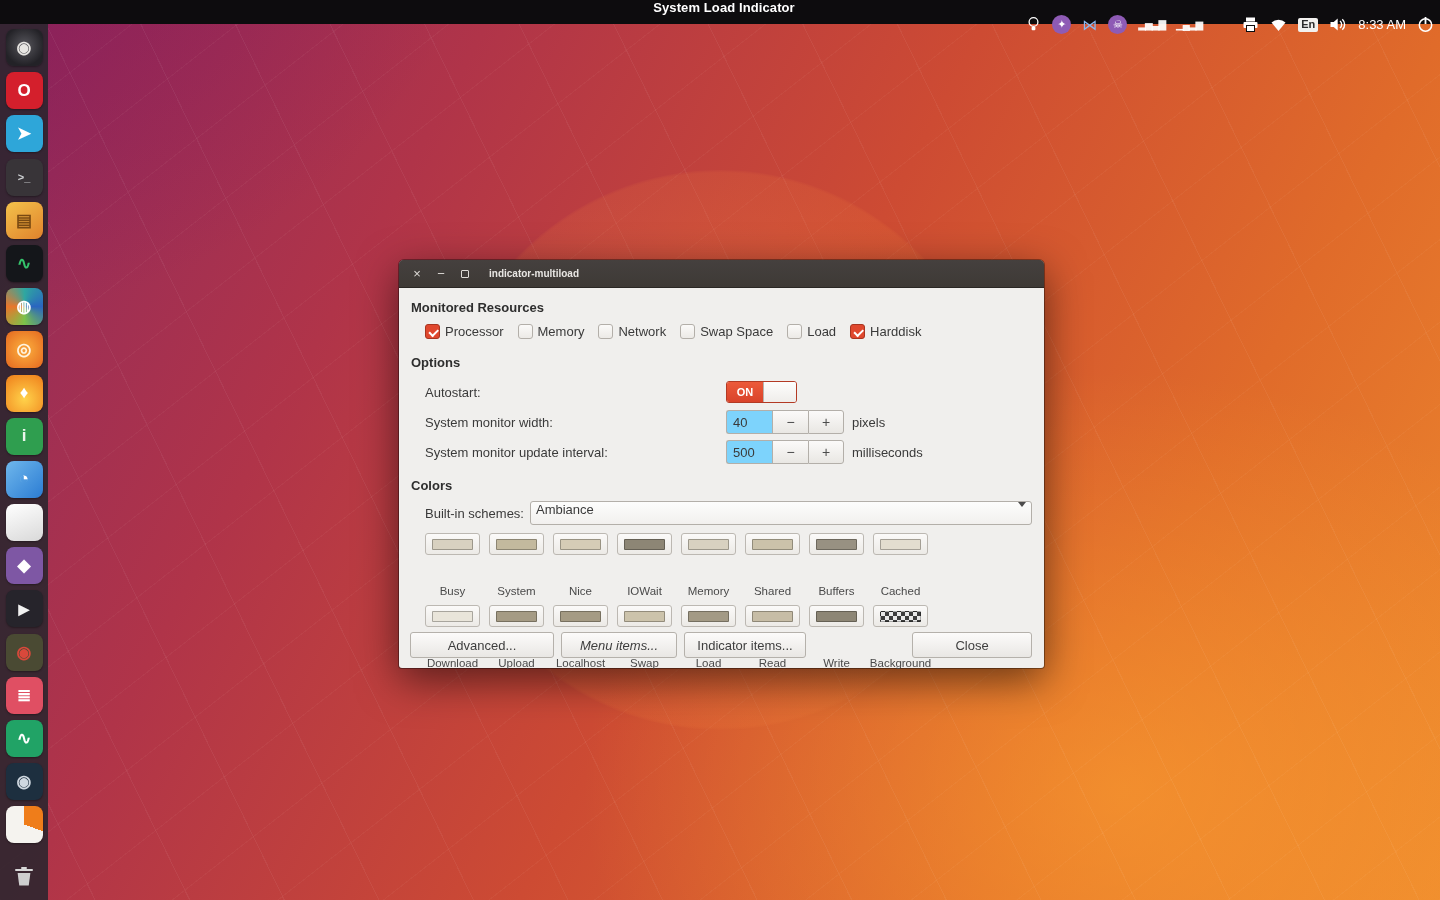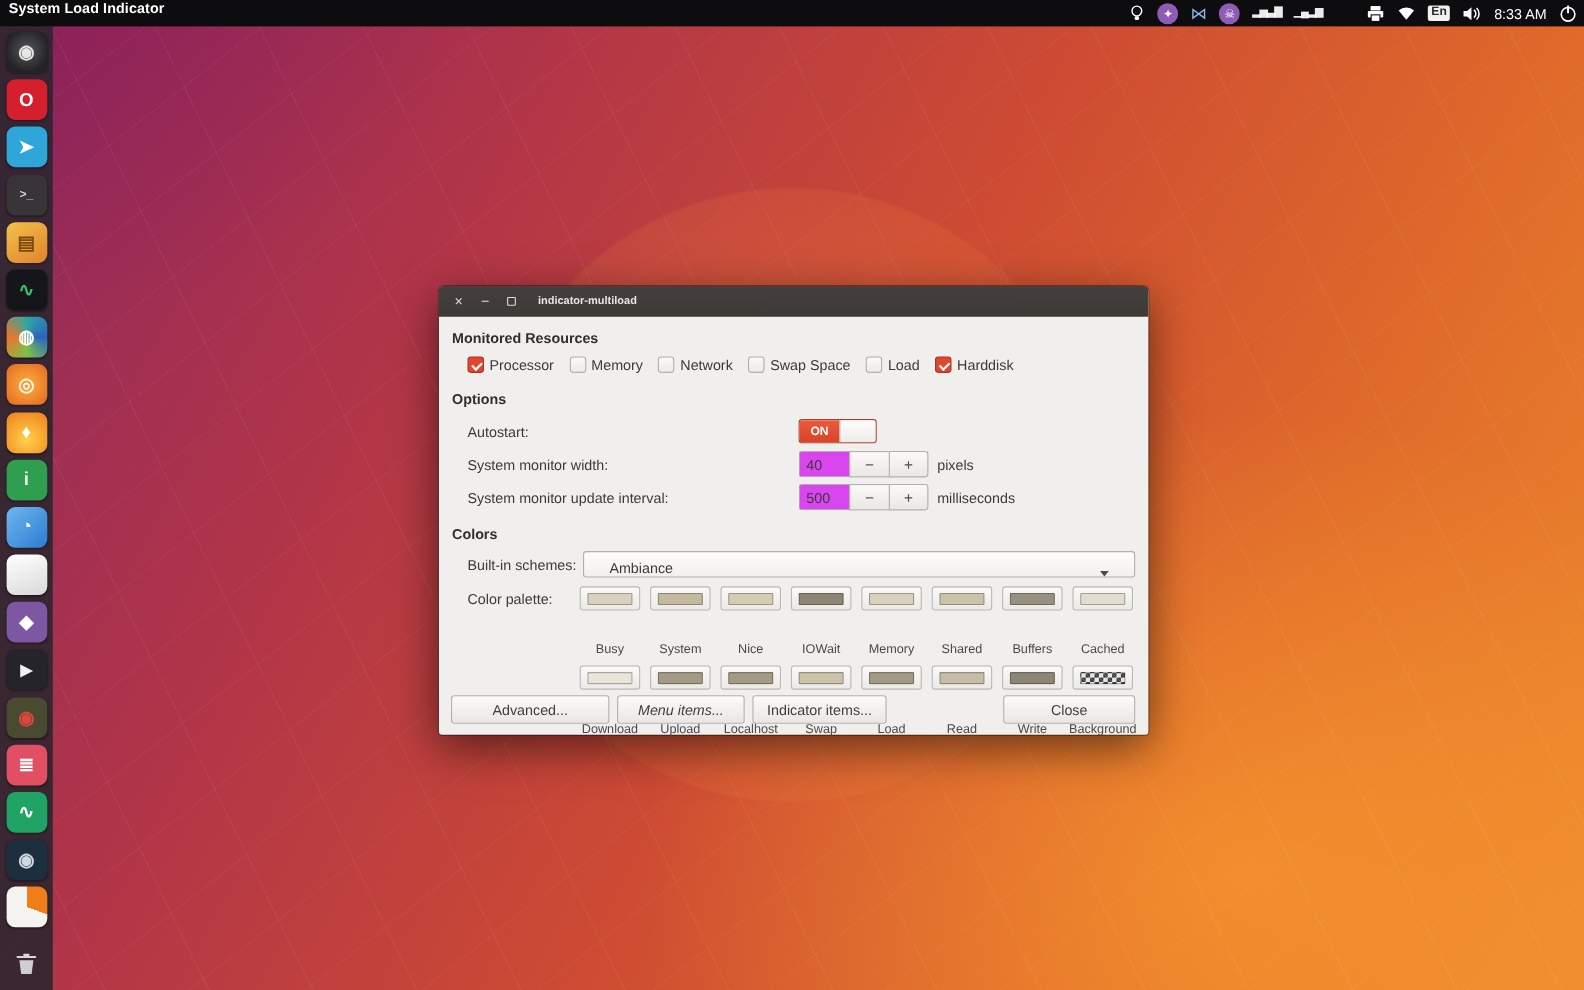--- a/index.html
+++ b/index.html
@@ -12,21 +12,21 @@
       repeating-linear-gradient(-38deg, rgba(255,235,210,0.04) 0 1px, transparent 1px 65px),
       radial-gradient(900px 700px at 78% 88%, rgba(255,166,48,0.55), rgba(255,166,48,0) 60%),
       radial-gradient(1100px 850px at -8% -15%, rgba(130,18,88,0.65), rgba(130,18,88,0) 55%),
       linear-gradient(118deg, #8e2a5e 0%, #b03449 26%, #cd4b33 52%, #e06b2a 76%, #ee8a2e 100%);
   }
   .wall-circle { position:absolute; left:440px; top:170px; width:560px; height:560px; border-radius:50%;
     background:radial-gradient(circle, rgba(244,130,60,.38), rgba(244,130,60,.16) 70%, rgba(244,130,60,0) 71%); }
 
   
   .topbar { position:absolute; left:0; top:0; width:1440px; height:24px; background:#0d0c0e;
-    display:flex; color:#fff; z-index:30; }
+    display:flex; align-items:center; color:#fff; z-index:30;flex-direction:column; }
   .app-title { font-size:13px; font-weight:bold; margin-left:8px; letter-spacing:.1px; }
   .tray { margin-left:auto; display:flex; align-items:center; gap:11px; padding-right:6px; }
   .tray svg { display:block; }
   .badge { width:19px; height:19px; border-radius:50%; display:flex; align-items:center; justify-content:center;
     font-size:11px; color:#fff; }
   .badge.purple { background:#8e5bb5; }
   .blue-glyph { color:#8ab8ef; font-size:15px; }
   .mini-graph { font-size:10px; letter-spacing:-1px; color:rgba(255,255,255,.92); line-height:1; }
   .kb-badge { background:#f2f1ef; color:#2c2c2c; font-size:11px; font-weight:bold; border-radius:2px;
     padding:1px 3px 2px; line-height:1; }
@@ -72,31 +72,31 @@
     border-left:2px solid #fff; border-bottom:2px solid #fff; transform:rotate(-45deg); }
 
   .opt-row { display:flex; align-items:center; margin:6px 0 6px 14px; height:24px; }
   .opt-label { width:301px; flex:0 0 301px; }
   .toggle { width:71px; height:22px; border:1px solid #b33a24; border-radius:3px; display:flex; overflow:hidden; }
   .toggle .on-seg { width:36px; background:linear-gradient(#ec5a3a,#d9432a); color:#fff; font-size:11px;
     font-weight:bold; display:flex; align-items:center; justify-content:center; }
   .toggle .off-seg { flex:1; background:linear-gradient(#fdfdfc,#efedea); border-left:1px solid #b8b4af; }
   .spin { display:flex; height:24px; }
   .spin-input { width:46px; height:24px; border:1px solid #b3afa9; border-right:none; border-radius:3px 0 0 3px;
-    padding:0 6px; font-size:13px; color:#3a3a3a; background:#d946ef; font-family:"Liberation Sans",sans-serif; }
+    padding:0 6px; font-size:13px; color:#3a3a3a; background:#7dd3fc; font-family:"Liberation Sans",sans-serif; }
   .spin-btn { width:36px; height:24px; border:1px solid #b3afa9; border-right:none;
     background:linear-gradient(#fbfaf9,#e9e7e3); display:flex; align-items:center; justify-content:center;
     font-size:14px; color:#4c4c4c; }
   .spin-btn.plus { border-right:1px solid #b3afa9; border-radius:0 3px 3px 0; }
   .unit { margin-left:8px; }
 
   .scheme-row { display:flex; align-items:center; margin:4px 0 8px 14px; height:24px; }
   .scheme-label { width:105px; flex:0 0 105px; }
   .dropdown { flex:1; height:24px; border:1px solid #b3afa9; border-radius:3px;
-    background:linear-gradient(#fdfdfc,#f2f0ee); display:flex; align-items:flex-end; padding:0 23px; }
+    background:linear-gradient(#fdfdfc,#f2f0ee); display:flex; align-items:flex-start; padding:0 5px; }
   .dropdown .dval { flex:1; }
   .caret { width:0; height:0; border-left:4px solid transparent; border-right:4px solid transparent;
     border-top:5px solid #4c4c4c; margin-left:6px; }
 
   .palette-row { display:flex; margin:4px 0 0 14px; }
   .palette-label { width:102px; flex:0 0 102px; padding-top:4px; }
   .palette-grid { display:grid; grid-template-columns:repeat(8,55px); column-gap:9px; row-gap:8px; }
   .swatch-cell { display:flex; flex-direction:column; align-items:center;gap:28px; }
   .swatch { width:55px; height:22px; border:1px solid #bcb8b2; border-radius:3px;
     background:linear-gradient(#fbfaf9,#eceae6); display:flex; align-items:center; justify-content:center; }
@@ -297,21 +297,20 @@
 
     <div class="scheme-row">
       <span class="scheme-label">Built-in schemes:</span>
       <div class="dropdown">
         <span class="dval">Ambiance</span>
         <span class="caret"></span>
       </div>
     </div>
 
     <div class="palette-row">
-      <span class="palette-label">Color palette:</span>
       <div class="palette-grid">
         <div class="swatch-cell">
           <div class="swatch">
               <span class="chip" style="background-color: rgb(216, 209, 192);"></span>
             </div>
           <span class="sw-label">Busy</span>
         </div>
         <div class="swatch-cell">
           <div class="swatch">
               <span class="chip" style="background-color: rgb(195, 185, 158);"></span>

